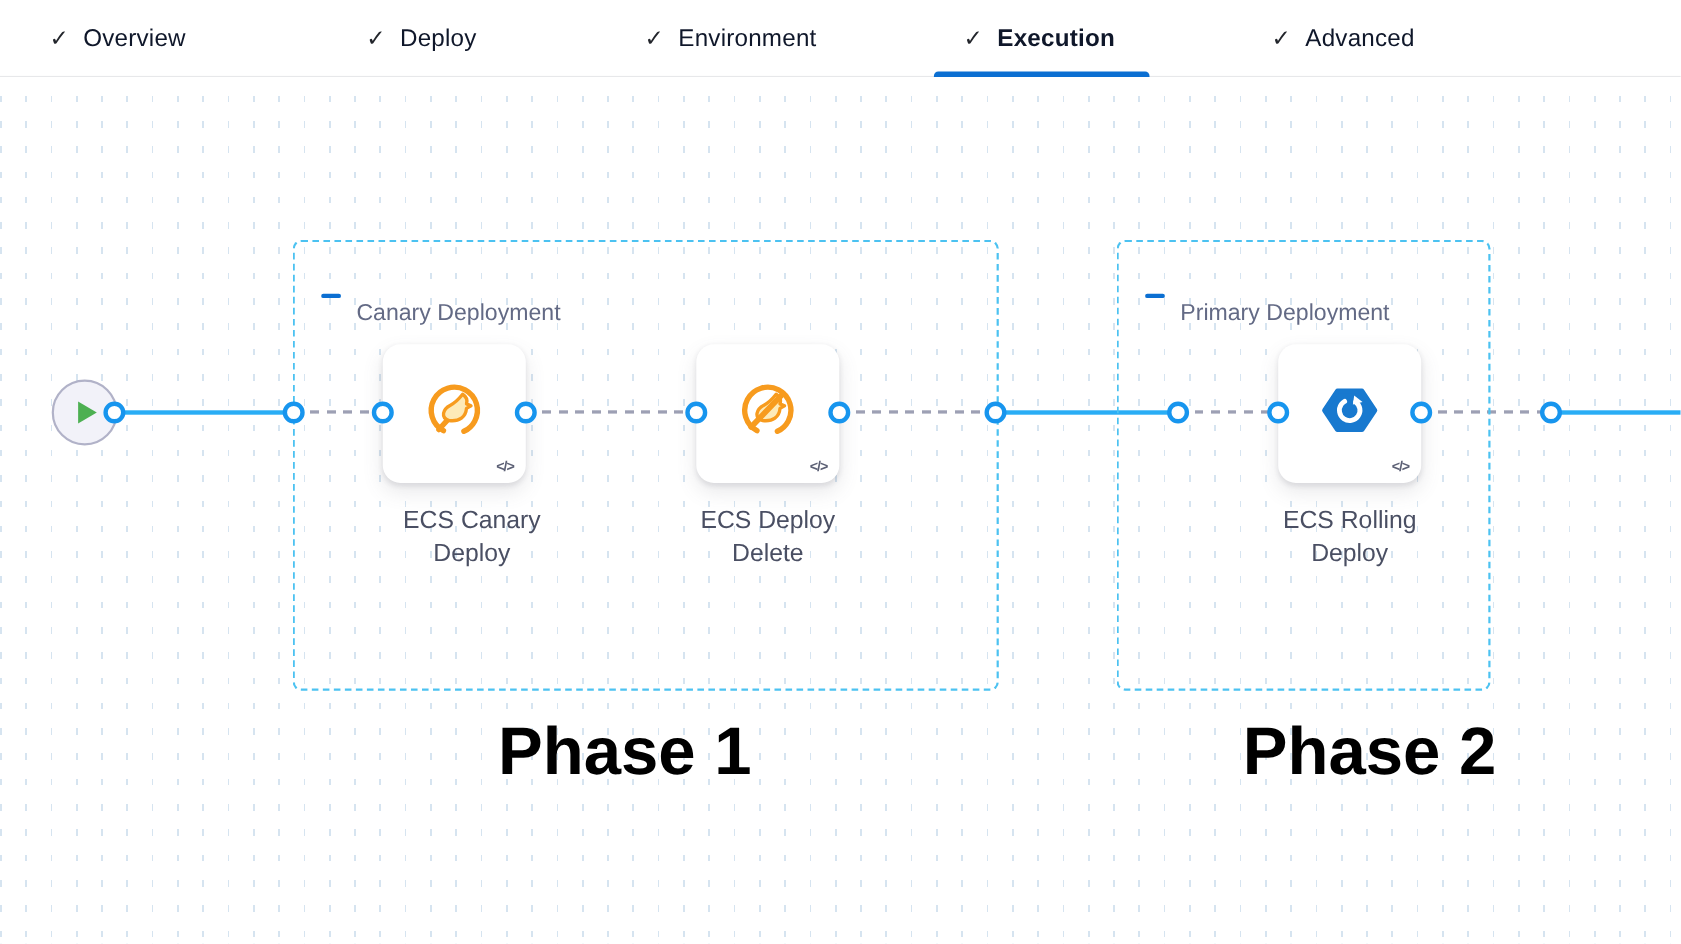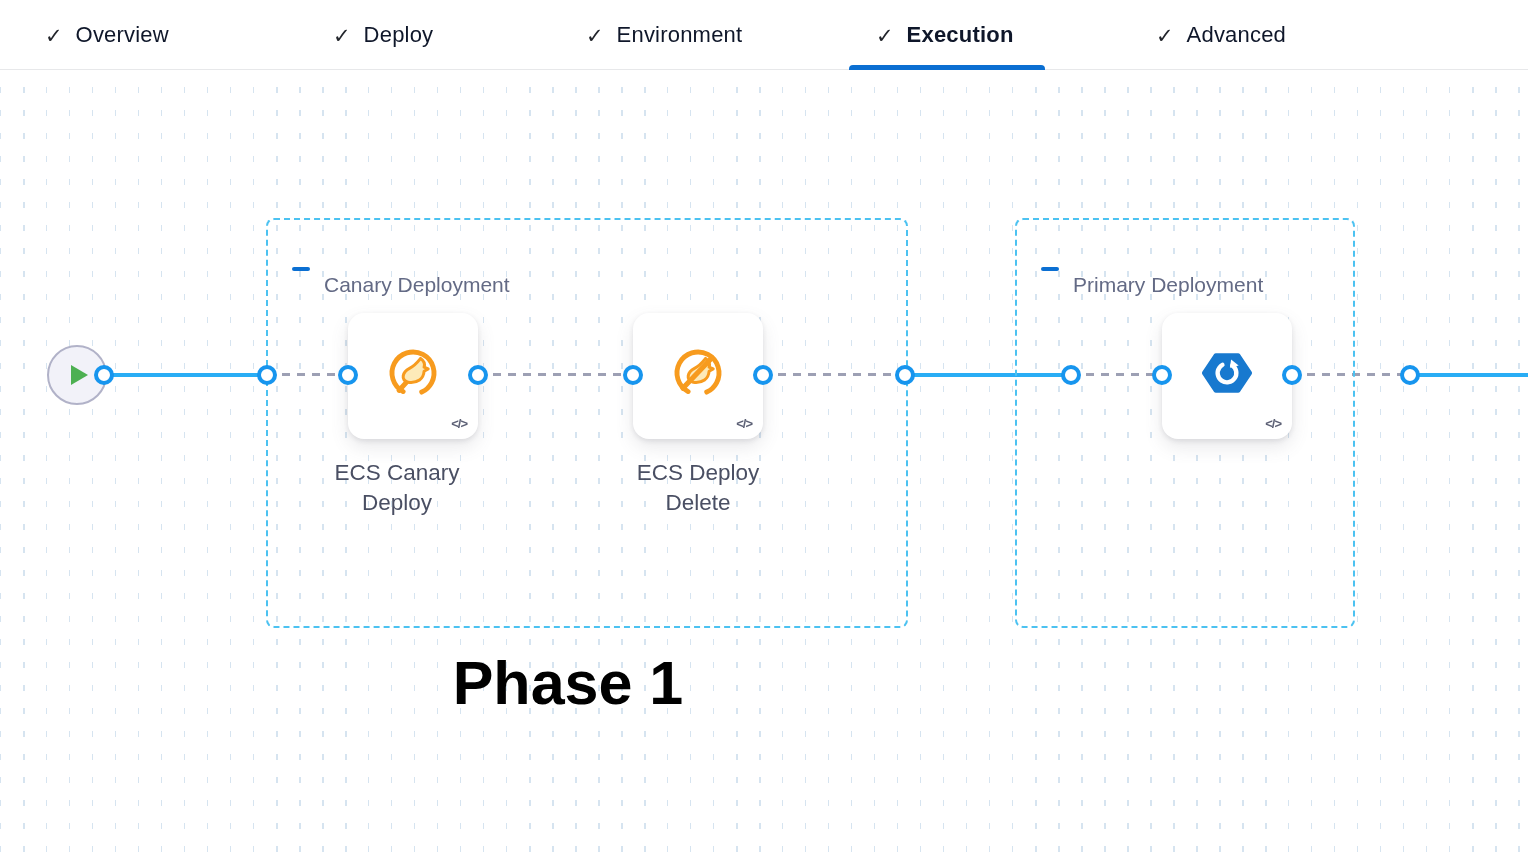--- a/index.html
+++ b/index.html
@@ -54,21 +54,21 @@
     box-shadow:0 2px 5px rgba(40,41,61,.10),0 8px 18px rgba(96,97,112,.14);
     z-index:3;cursor:pointer;}
   .card-0{left:348px}.card-1{left:633px}.card-2{left:1162px}
   .card svg.stepicon{position:absolute;left:37px;top:32px;width:56px;height:56px;}
   .codeicon{position:absolute;right:11px;bottom:8px;font-size:13px;font-weight:700;
     color:#5c6075;letter-spacing:-1px;font-family:"Liberation Sans","DejaVu Sans",sans-serif;}
 
   
   .steplabel{position:absolute;top:388px;width:170px;text-align:center;font-size:22.5px;
     line-height:30px;font-weight:500;color:#4a4f63;z-index:3;}
-  .slabel-0{left:312px}.slabel-1{left:613px}.slabel-2{left:1142px}
+  .slabel-0{left:344px}.slabel-1{left:613px}.slabel-2{left:1142px}
 
   
   .phase{position:absolute;top:578px;width:300px;text-align:center;font-size:61px;
     font-weight:700;color:#000;z-index:5;}
   .phase-0{left:418px}.phase-1{left:1095px}
 </style>
 </head>
 <body>
 
 <div class="tabbar">
@@ -150,28 +150,30 @@
       <g fill="none" stroke="#ffffff" stroke-width="3.8" stroke-linecap="round">
         <circle cx="24" cy="24" r="8" stroke-dasharray="41 10" transform="rotate(-55 24 24)"></circle>
       </g>
       <path d="M27.5 12.5 L34 17.5 L26.5 19.5 Z" fill="#ffffff"></path>
     </svg>
     <span class="codeicon">&lt;/&gt;</span>
   </div>
 
   <div class="steplabel slabel-0">ECS Canary Deploy</div>
   <div class="steplabel slabel-1">ECS Deploy Delete</div>
+  <div class="steplabel slabel-2">ECS Rolling Deploy</div>
 
   <div class="dot" style="left:94px;"></div>
   <div class="dot" style="left:257px;"></div>
   <div class="dot" style="left:338px;"></div>
   <div class="dot" style="left:468px;"></div>
   <div class="dot" style="left:623px;"></div>
   <div class="dot" style="left:753px;"></div>
   <div class="dot" style="left:895px;"></div>
   <div class="dot" style="left:1061px;"></div>
   <div class="dot" style="left:1152px;"></div>
   <div class="dot" style="left:1282px;"></div>
   <div class="dot" style="left:1400px;"></div>
 
   <div class="phase phase-0">Phase 1</div>
+  <div class="phase phase-1">Phase 2</div>
 
 </div>
 
 </body></html>

